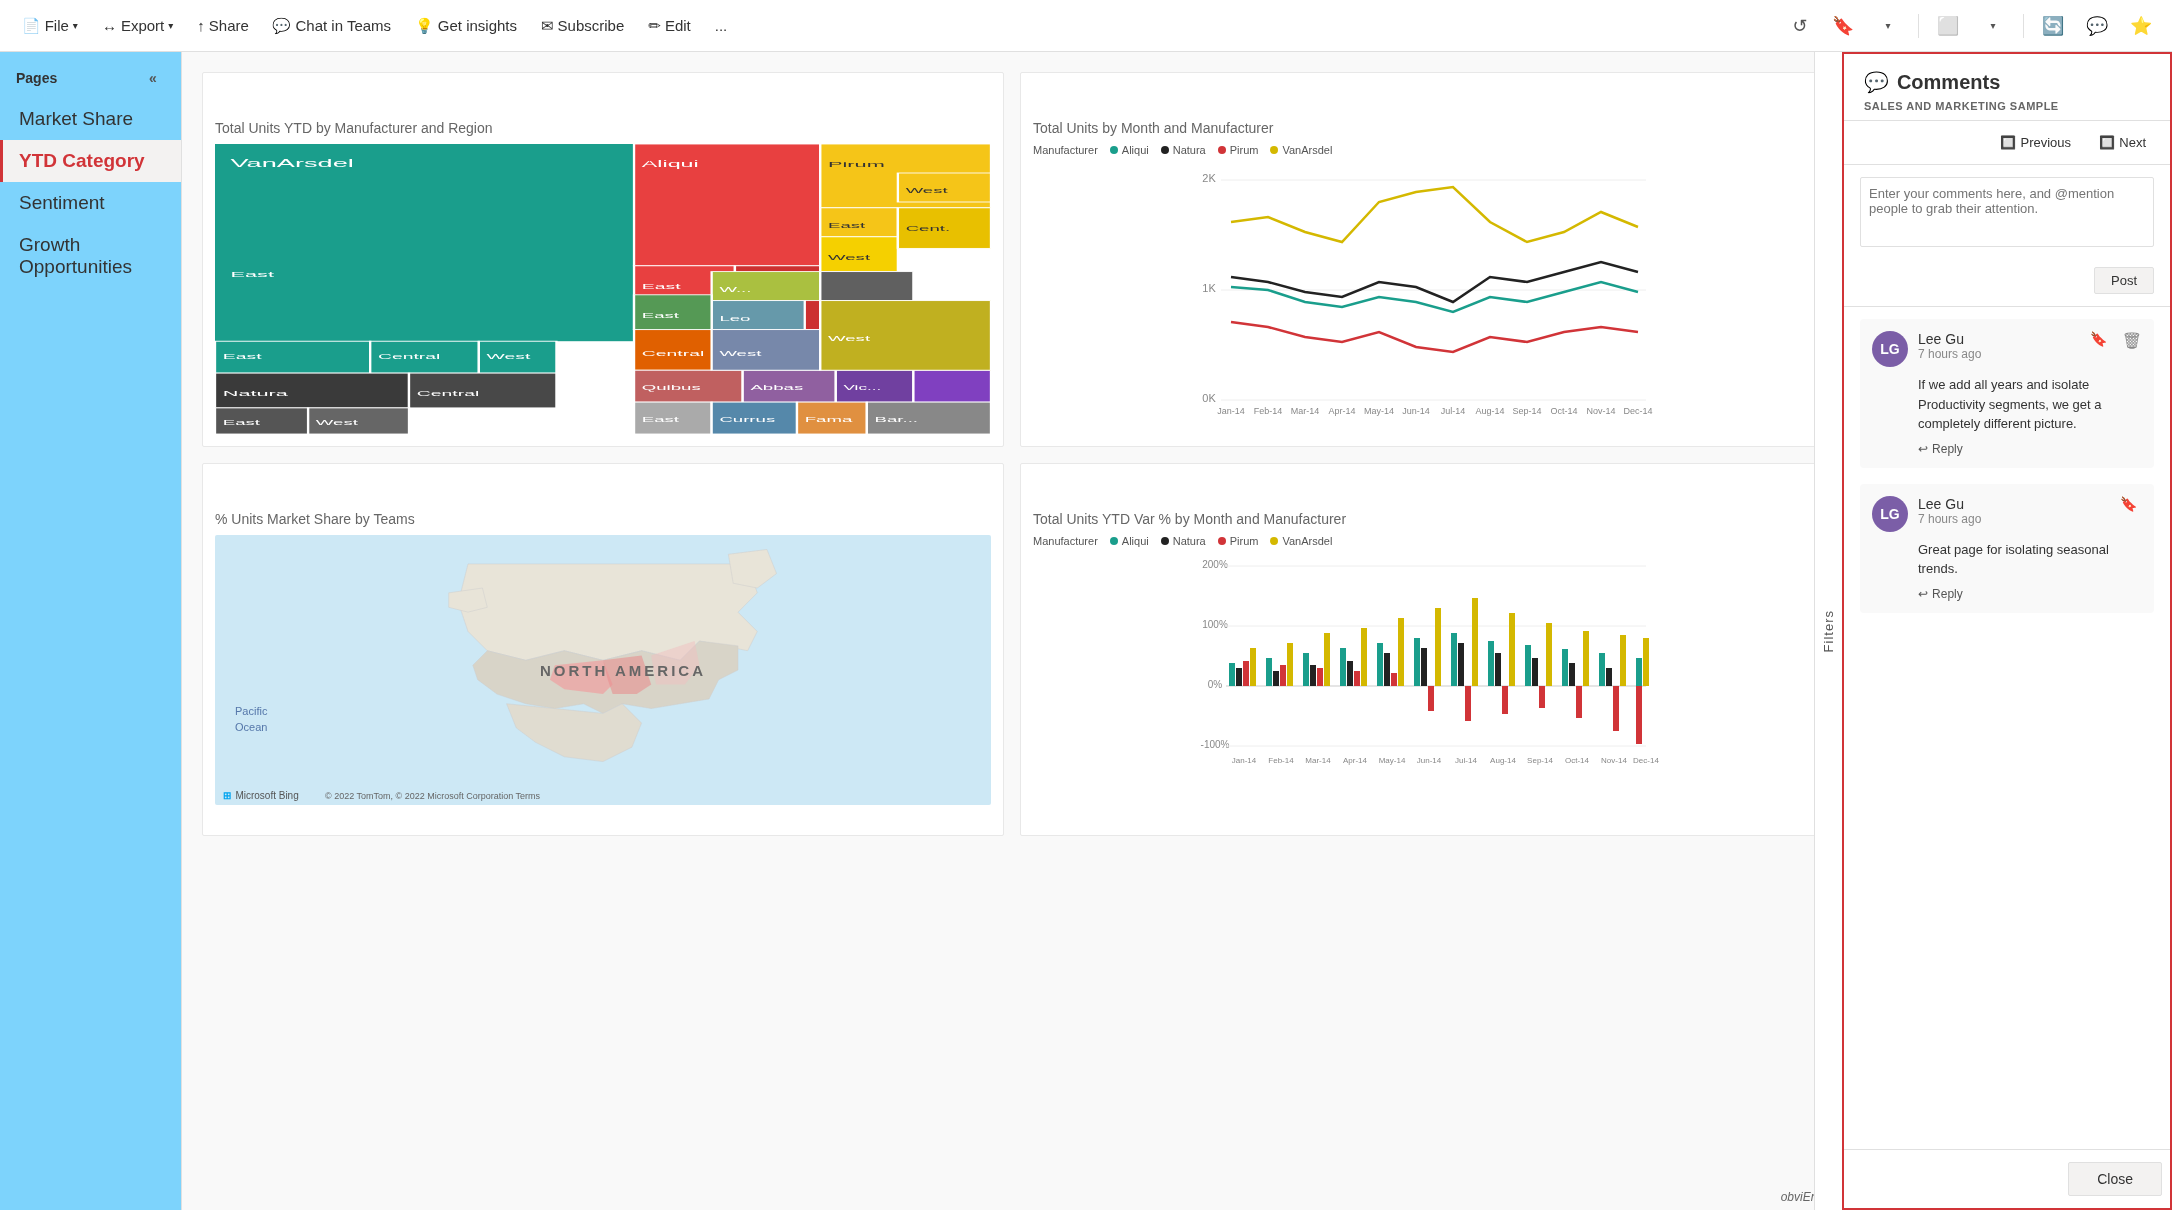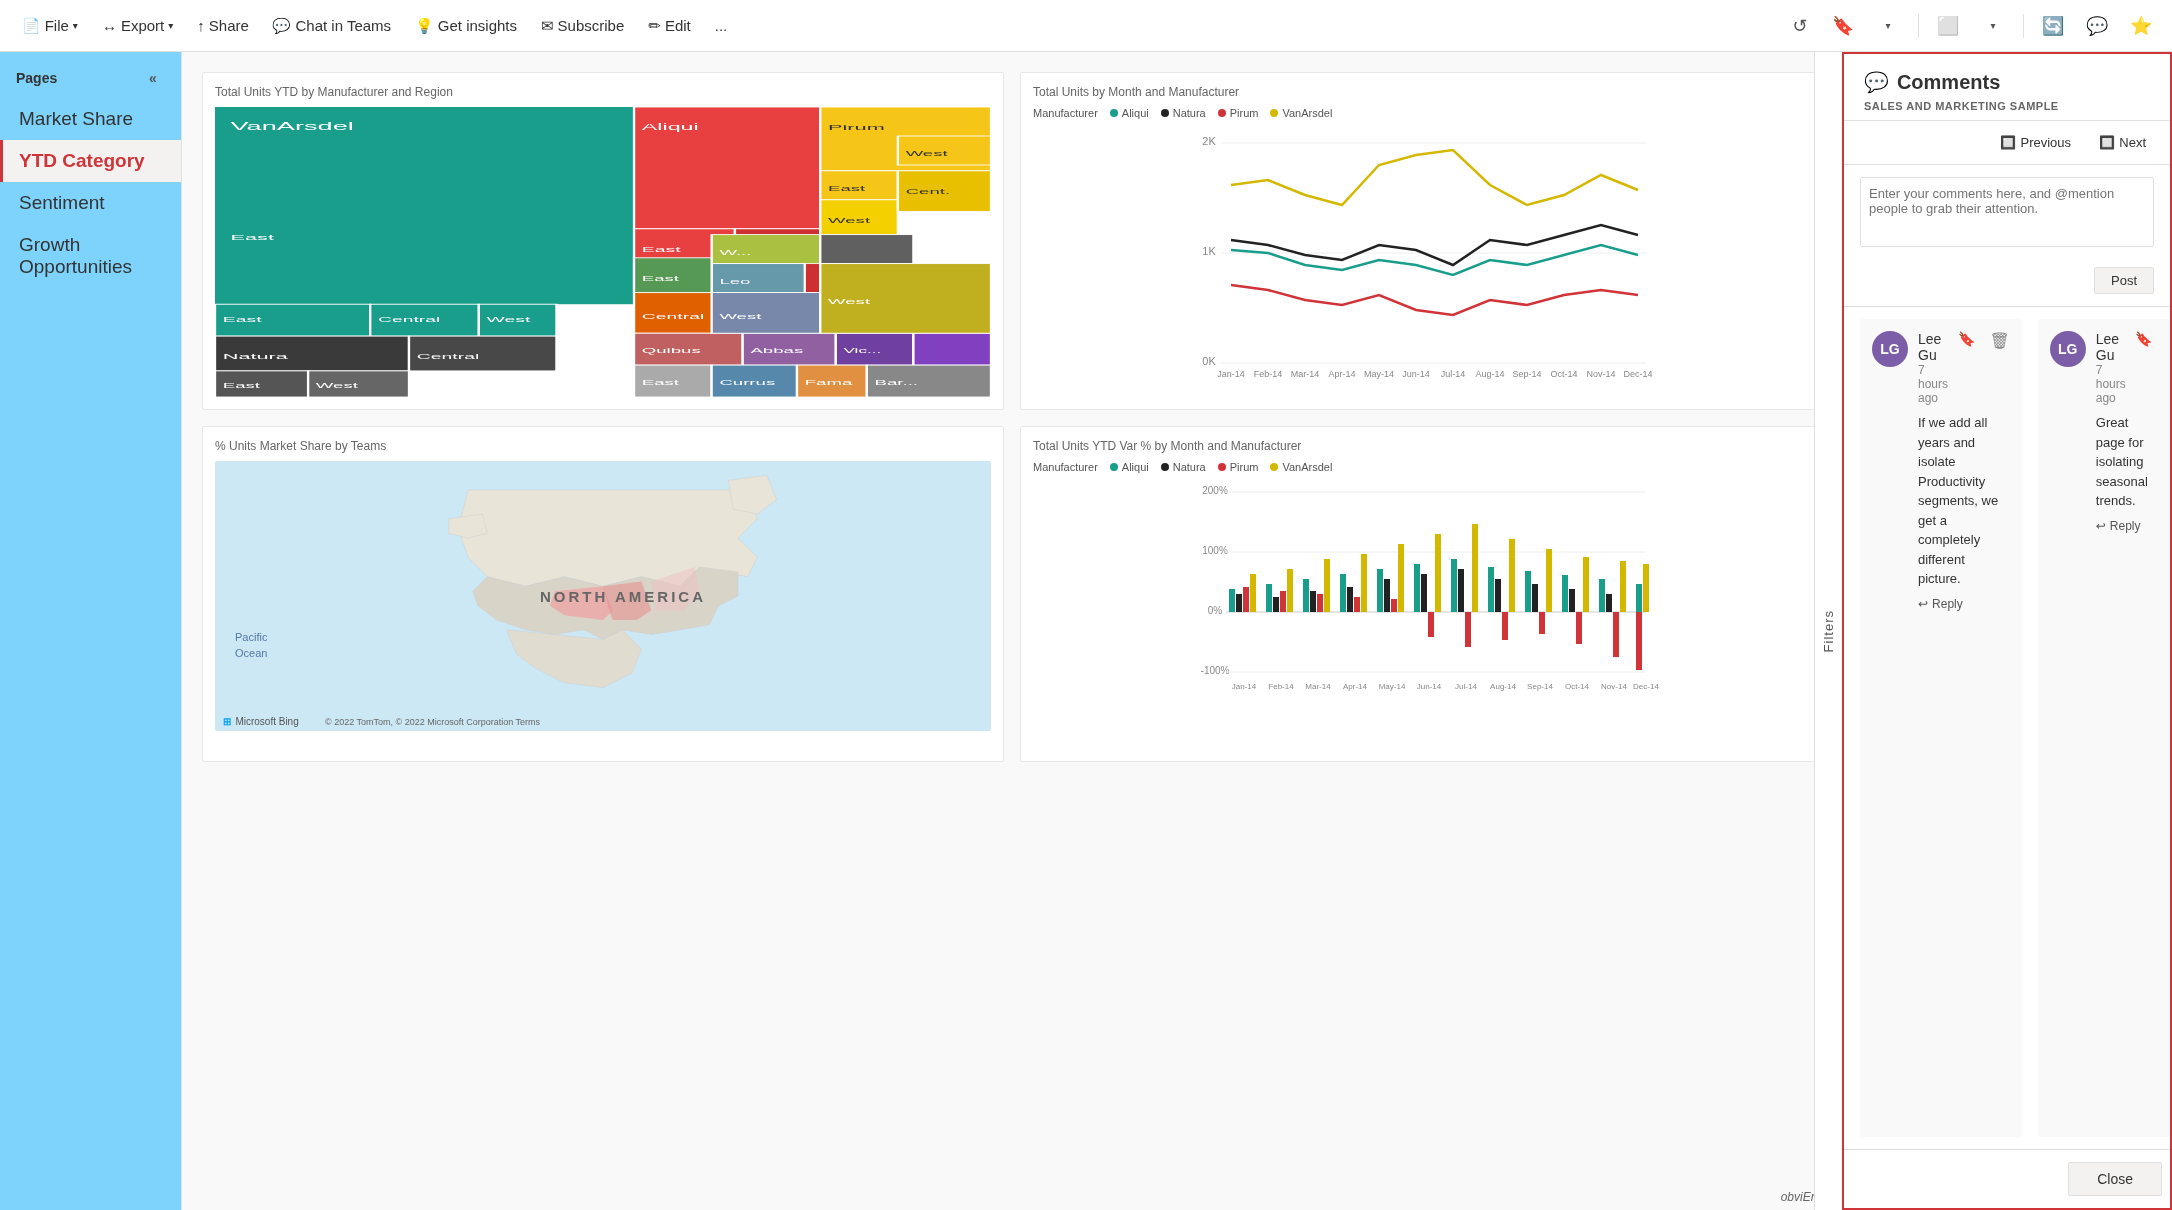--- a/index.html
+++ b/index.html
@@ -133,23 +133,24 @@
 
     .chart-container {
       background: #fff;
       border: 1px solid #e8e8e8;
       border-radius: 2px;
       padding: 12px;
       min-height: 320px;
     }
 
     .chart-title {
-      font-size: 12px;
+      font-size: 14px;
       color: #666;
       margin-bottom: 8px;
+      margin-top: 35px;
     }
 
     
     .treemap {
       width: 100%;
       height: 290px;
       position: relative;
       overflow: hidden;
     }
 
@@ -271,21 +272,21 @@
       font-size: 13px;
       cursor: pointer;
       color: #333;
     }
 
     .comments-list {
       flex: 1;
       overflow-y: auto;
       padding: 12px 16px;
       display: flex;
-      flex-direction: row;
+      flex-direction: column;
       gap: 16px;
     }
     .comment-card {
       background: #f9f9f9;
       border-radius: 4px;
       padding: 12px;
     }
     .comment-header {
       display: flex;
       align-items: flex-start;

